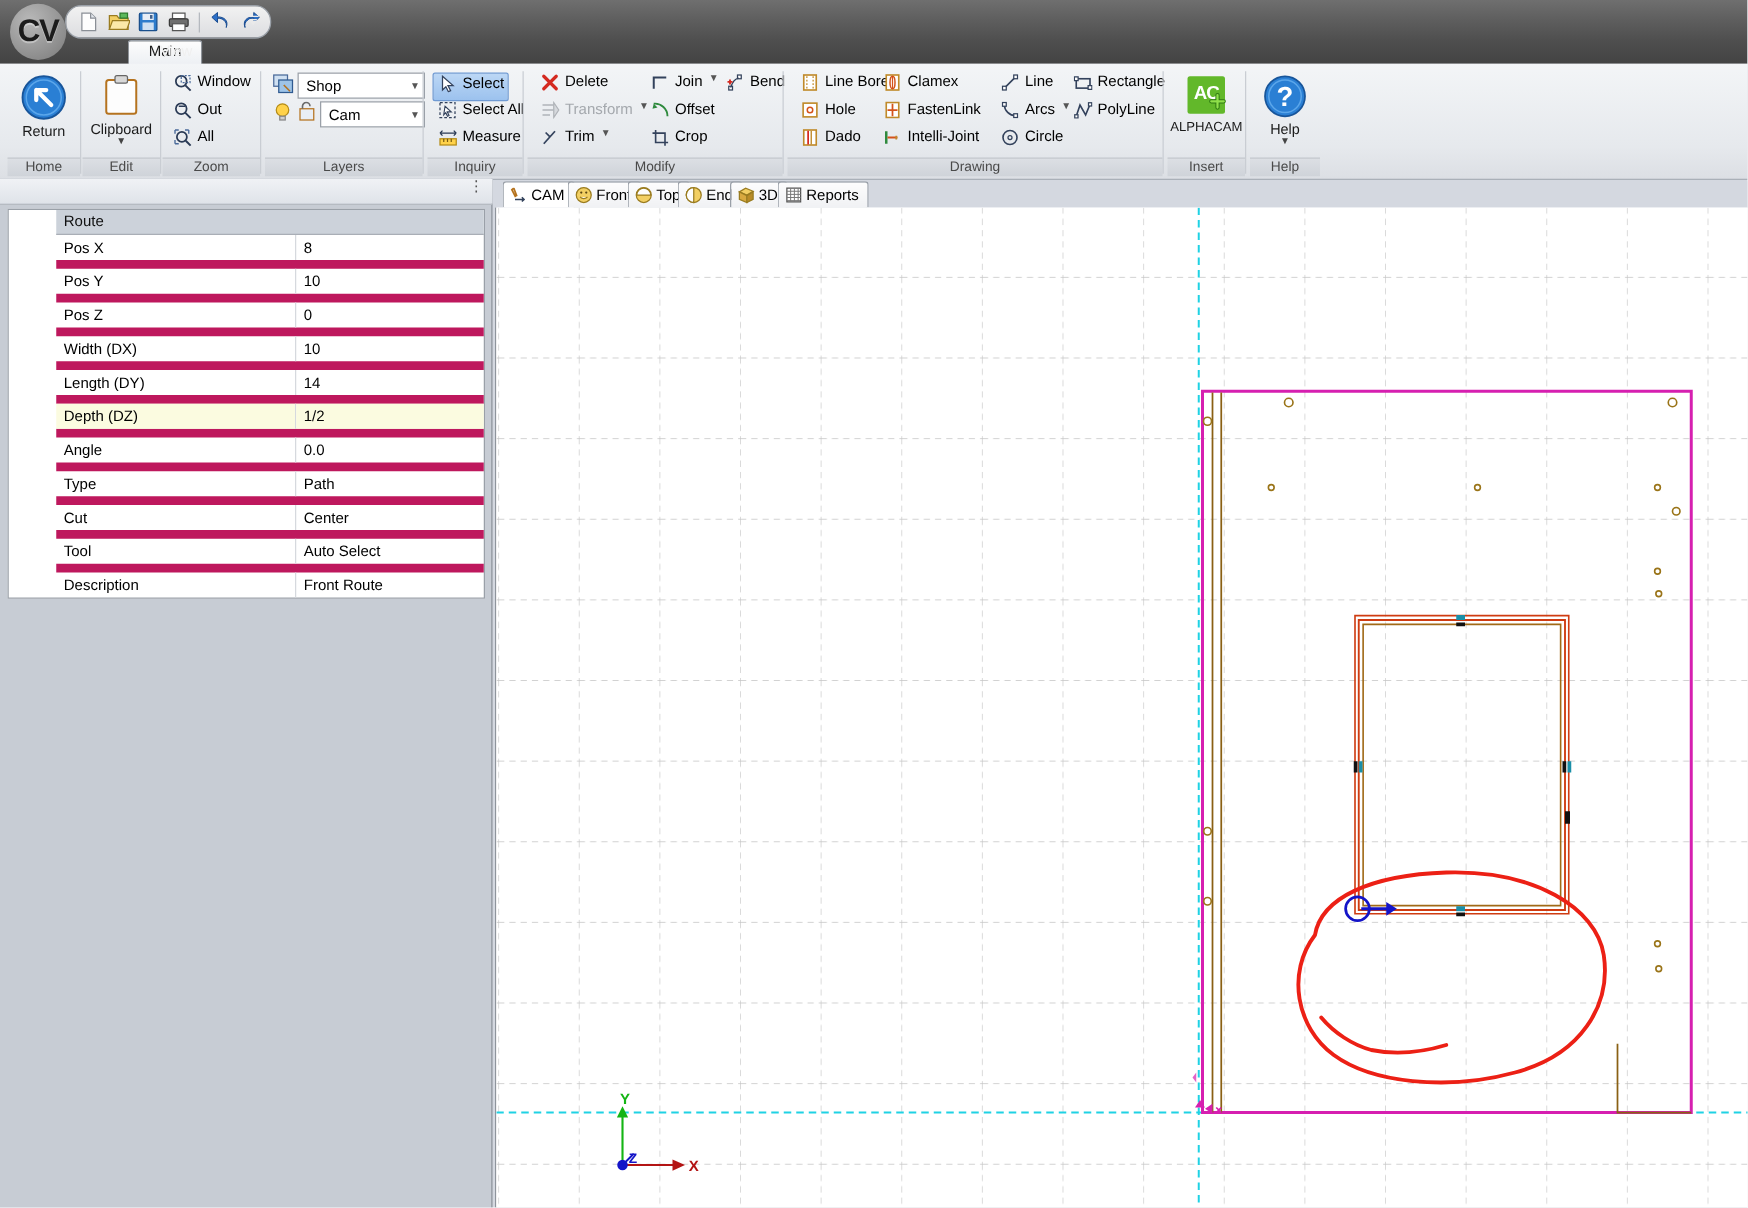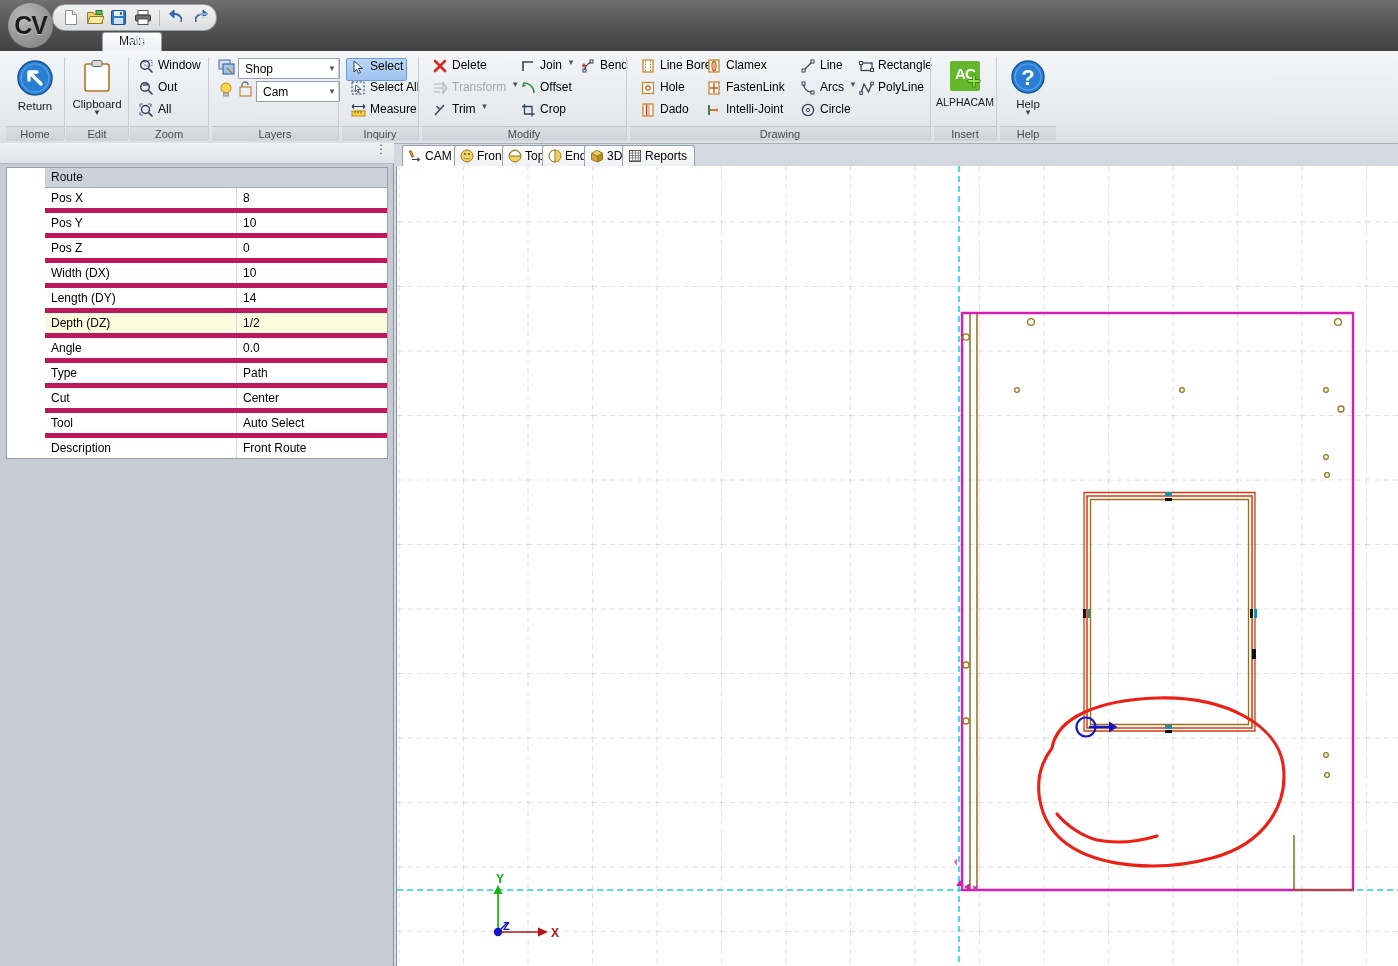--- a/index.html
+++ b/index.html
@@ -101,21 +101,21 @@
   }
   .panelhdr .dots{position:absolute;right:7px;top:3px;font-size:12px;color:#555;letter-spacing:0;line-height:7px;}
   .propgrid{
     position:absolute;left:6px;top:24px;width:382px;
     background:#fff;border:1px solid #9aa0a8;box-sizing:border-box;padding-left:38px;
   }
   .grouprow{
     height:19px;line-height:19px;background:#ccd2da;
     border-bottom:1px solid #a9aeb6;padding-left:6px;font-size:12px;color:#111;
   }
-  .prow{display:flex;height:20px;border-bottom:5px solid #be185d;}
+  .prow{display:flex;height:20px;border-bottom:7px solid #be185d;}
   .prow:last-child{border-bottom:none;}
   .pname{width:192px;line-height:20px;padding-left:6px;border-right:1px solid #d6d9de;box-sizing:border-box;font-size:12px;}
   .pval{flex:1;line-height:20px;padding-left:6px;box-sizing:border-box;font-size:12px;}
   .prow.hl .pname,.prow.hl .pval{background:#fbfbe0;}
 
   
   .viewtabs{
     position:absolute;left:396px;top:145px;width:1002px;height:21px;
     background:#d4d8e0;
   }

